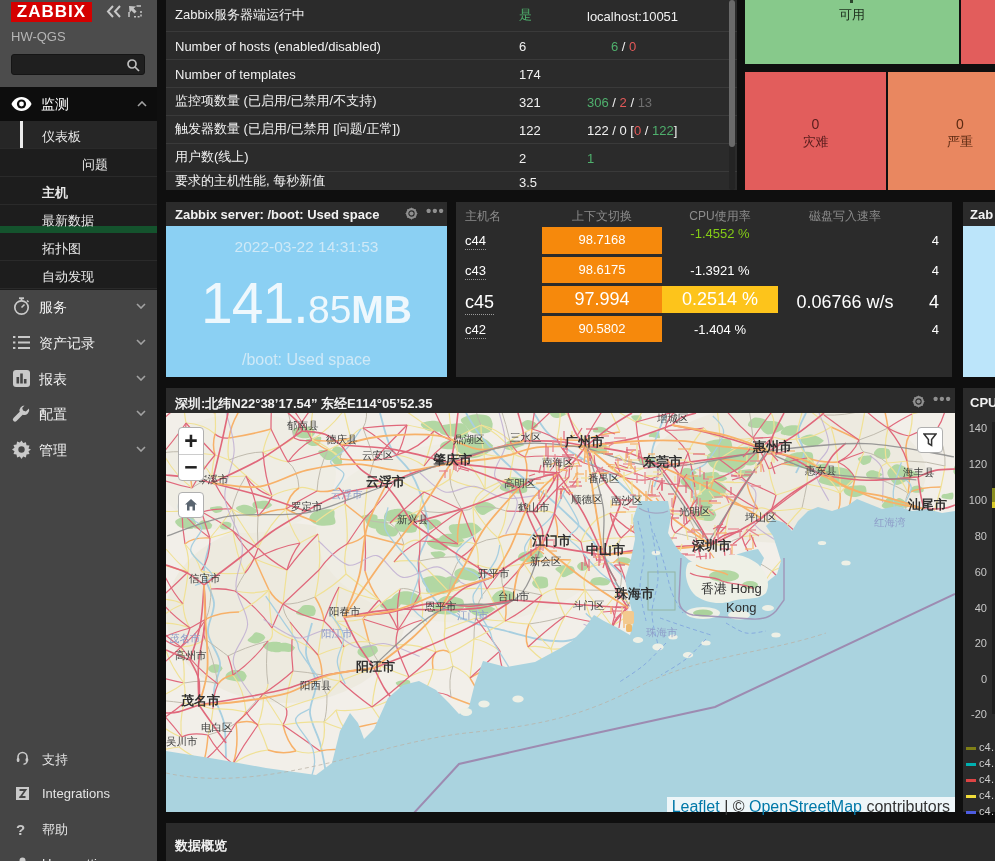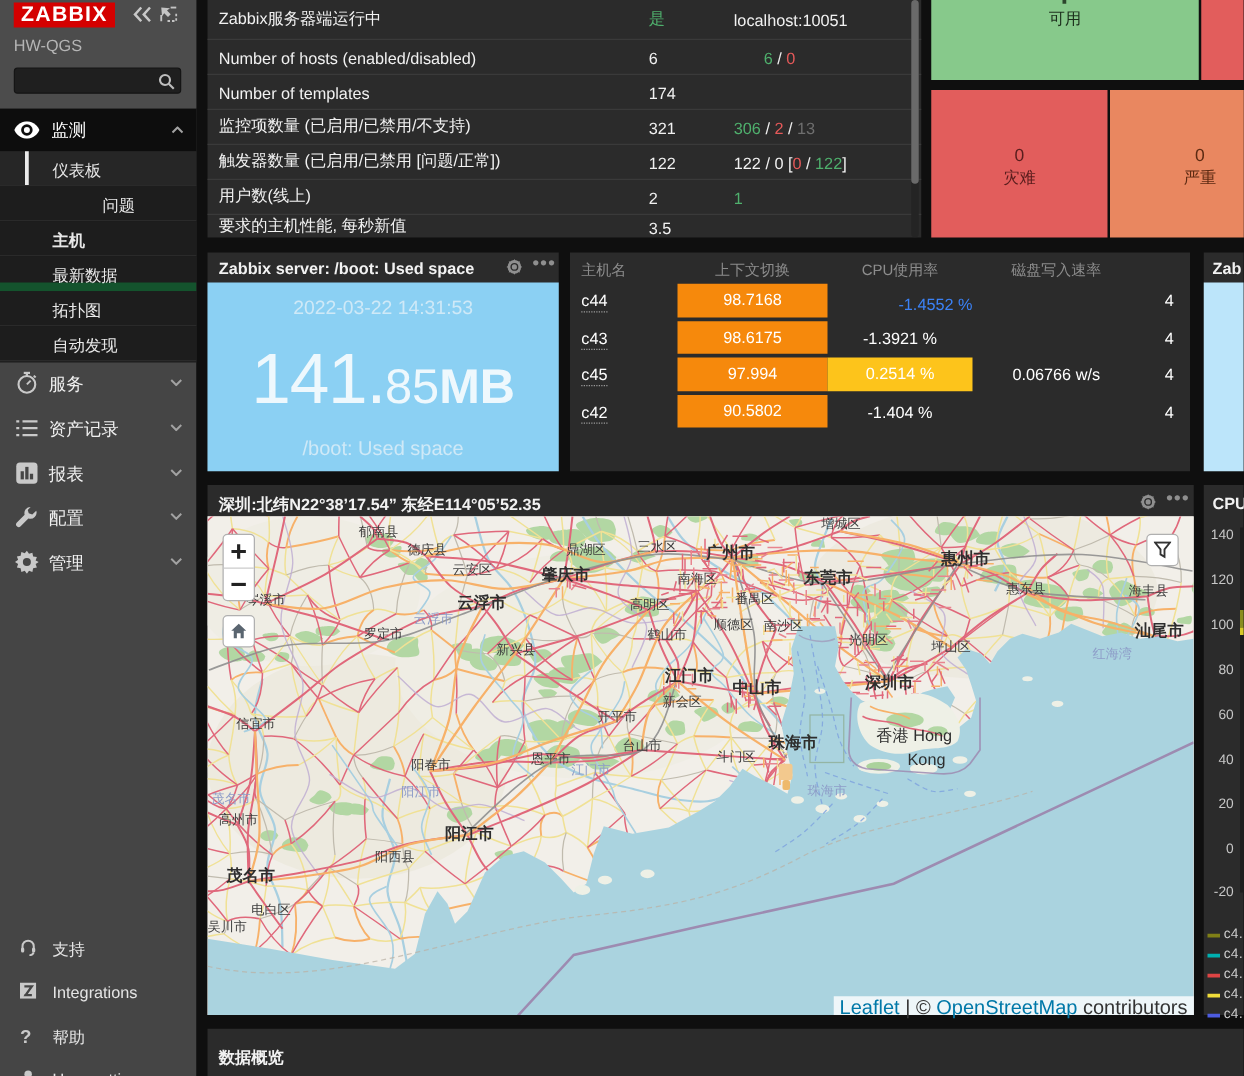--- a/index.html
+++ b/index.html
@@ -240,30 +240,30 @@
 <div class="panel" id="hosttable" style="left:456px;top:202px;width:496px;height:175px;">
       <div style="position:relative;width:496px;height:24px;color:#8c8c8c;font-size:12px;">
 <span style="position:absolute;left:9px;top:6px;">主机名</span>
 <span style="position:absolute;left:86px;top:6px;width:120px;text-align:center;">上下文切换</span>
 <span style="position:absolute;left:206px;top:6px;width:116px;text-align:center;">CPU使用率</span>
 <span style="position:absolute;left:322px;top:6px;width:134px;text-align:center;">磁盘写入速率</span>
       </div>
       <div style="position:relative;width:496px;height:29.5px;font-size:13px;">
 <span style="position:absolute;left:9px;top:7px;color:#fff;border-bottom:1px dotted #9a9a9a;padding-bottom:1px;">c44</span>
 <div style="position:absolute;left:86px;top:1px;width:120px;height:26.5px;background:#f6890c;text-align:center;line-height:26px;color:#fff;">98.7168</div>
-<span style="position:absolute;left:206px;top:10px;width:116px;text-align:right;color:#3b82f6;">-1.4552 %</span>
+<span style="position:absolute;left:206px;top:0;width:116px;text-align:center;color:#84cc16;">-1.4552 %</span>
 <span style="position:absolute;right:13px;top:7px;color:#fff;">4</span>
       </div>
       <div style="position:relative;width:496px;height:29.5px;font-size:13px;">
 <span style="position:absolute;left:9px;top:7px;color:#fff;border-bottom:1px dotted #9a9a9a;padding-bottom:1px;">c43</span>
 <div style="position:absolute;left:86px;top:1px;width:120px;height:26.5px;background:#f6890c;text-align:center;line-height:26px;color:#fff;">98.6175</div>
 <span style="position:absolute;left:206px;top:7px;width:116px;text-align:center;color:#fff;">-1.3921 %</span>
 <span style="position:absolute;right:13px;top:7px;color:#fff;">4</span>
       </div>
-      <div style="position:relative;width:496px;height:29.5px;font-size:13px;">
+      <div style="position:relative;width:496px;height:29.5px;font-size:18px;">
 <span style="position:absolute;left:9px;top:7px;color:#fff;border-bottom:1px dotted #9a9a9a;padding-bottom:1px;">c45</span>
 <div style="position:absolute;left:86px;top:1px;width:120px;height:26.5px;background:#f6890c;text-align:center;line-height:26px;color:#fff;">97.994</div>
 <div style="position:absolute;left:206px;top:1px;width:116px;height:26.5px;background:#fdc41b;text-align:center;line-height:26px;color:#fff;">0.2514 %</div>
         <span style="position:absolute;left:322px;top:7px;width:134px;text-align:center;color:#fff;">0.06766 w/s</span>
 <span style="position:absolute;right:13px;top:7px;color:#fff;">4</span>
       </div>
       <div style="position:relative;width:496px;height:29.5px;font-size:13px;">
 <span style="position:absolute;left:9px;top:7px;color:#fff;border-bottom:1px dotted #9a9a9a;padding-bottom:1px;">c42</span>
 <div style="position:absolute;left:86px;top:1px;width:120px;height:26.5px;background:#f6890c;text-align:center;line-height:26px;color:#fff;">90.5802</div>
 <span style="position:absolute;left:206px;top:7px;width:116px;text-align:center;color:#fff;">-1.404 %</span>

